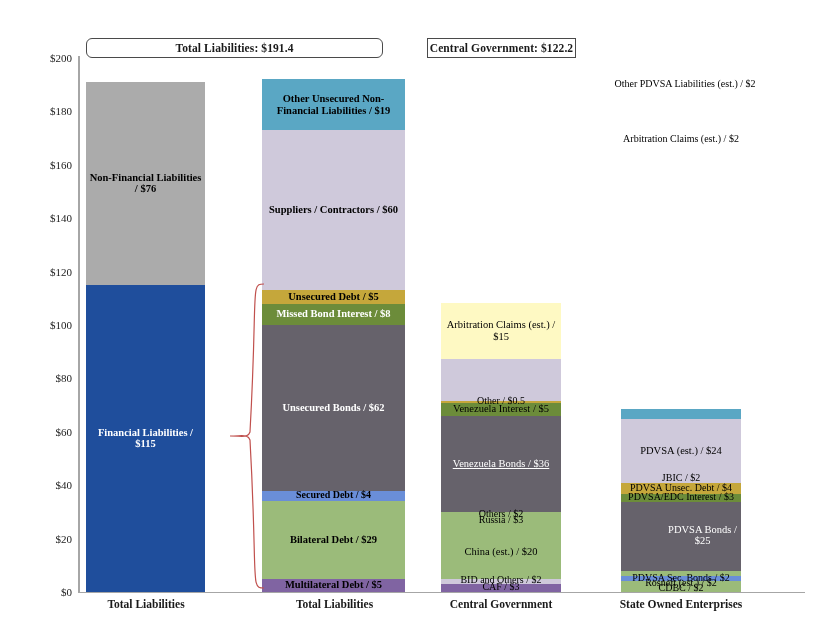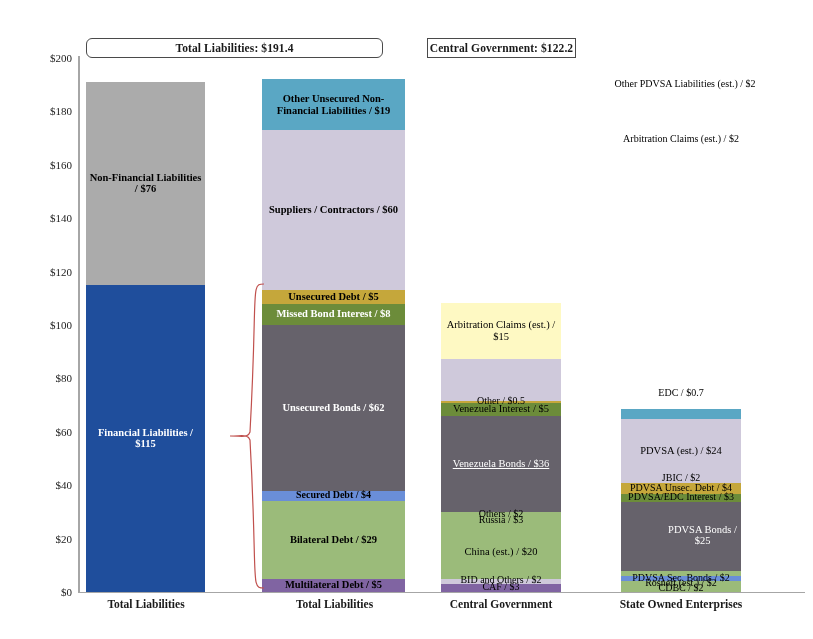--- a/index.html
+++ b/index.html
@@ -199,18 +199,17 @@
 <div class="outlabel bold" style="font-weight: bold; color: rgb(0, 0, 0); left: 222px; width: 223px; top: 488.88px;">Secured Debt / $4</div>
     <div class="outlabel" style="color: rgb(0, 0, 0); left: 401px; width: 200px; top: 580.995px;">CAF / $3</div>
     <div class="outlabel" style="color: rgb(0, 0, 0); left: 401px; width: 200px; top: 574.32px;">BID and Others / $2</div>
     <div class="outlabel" style="color: rgb(0, 0, 0); left: 401px; width: 200px; top: 514.245px;">Russia / $3</div>
     <div class="outlabel" style="color: rgb(0, 0, 0); left: 401px; width: 200px; top: 507.57px;">Others / $2</div>
     <div class="outlabel" style="color: rgb(0, 0, 0); left: 401px; width: 200px; top: 394.895px;">Other / $0.5</div>
     <div class="outlabel" style="color: rgb(0, 0, 0); left: 581px; width: 200px; top: 582.33px;">CDBC / $2</div>
     <div class="outlabel" style="color: rgb(0, 0, 0); left: 581px; width: 200px; top: 576.99px;">Rosneft (est.) / $2</div>
     <div class="outlabel" style="color: rgb(0, 0, 0); left: 581px; width: 200px; top: 571.65px;">PDVSA Sec. Bonds / $2</div>
     <div class="outlabel" style="color: rgb(0, 0, 0); left: 581px; width: 200px; top: 472px;">JBIC / $2</div>
-    <div class="outlabel" style="color: rgb(0, 0, 0); left: 581px; width: 200px; top: 387px;">EDC / $0.7</div>
     <div class="outlabel" style="color: rgb(0, 0, 0); left: 581px; width: 200px; top: 491.016px;">PDVSA/EDC Interest / $3</div>
     <div class="outlabel" style="color: rgb(0, 0, 0); left: 581px; width: 200px; top: 481.671px;">PDVSA Unsec. Debt / $4</div>
     <div class="outlabel" style="color: rgb(0, 0, 0); left: 581px; width: 200px; top: 133px;">Arbitration Claims (est.) / $2</div>
     <div class="outlabel" style="color: rgb(0, 0, 0); left: 600px; width: 170px; top: 78px; white-space: normal;">Other PDVSA Liabilities (est.) / $2</div>
   </div>
 
 </body></html>

